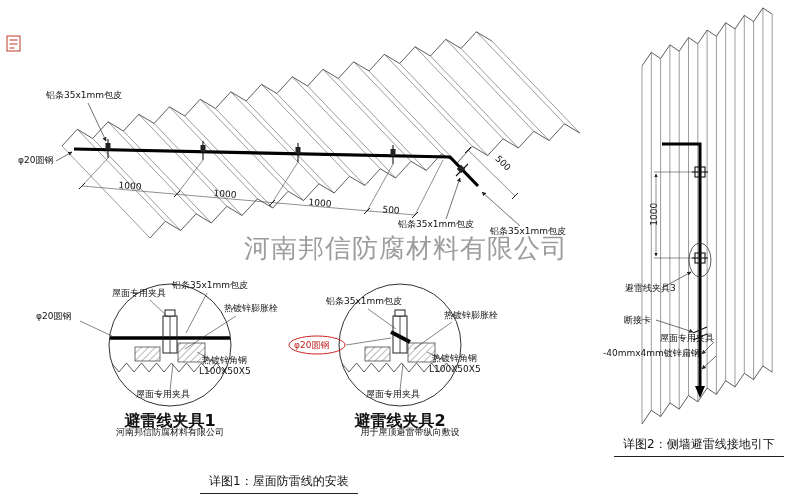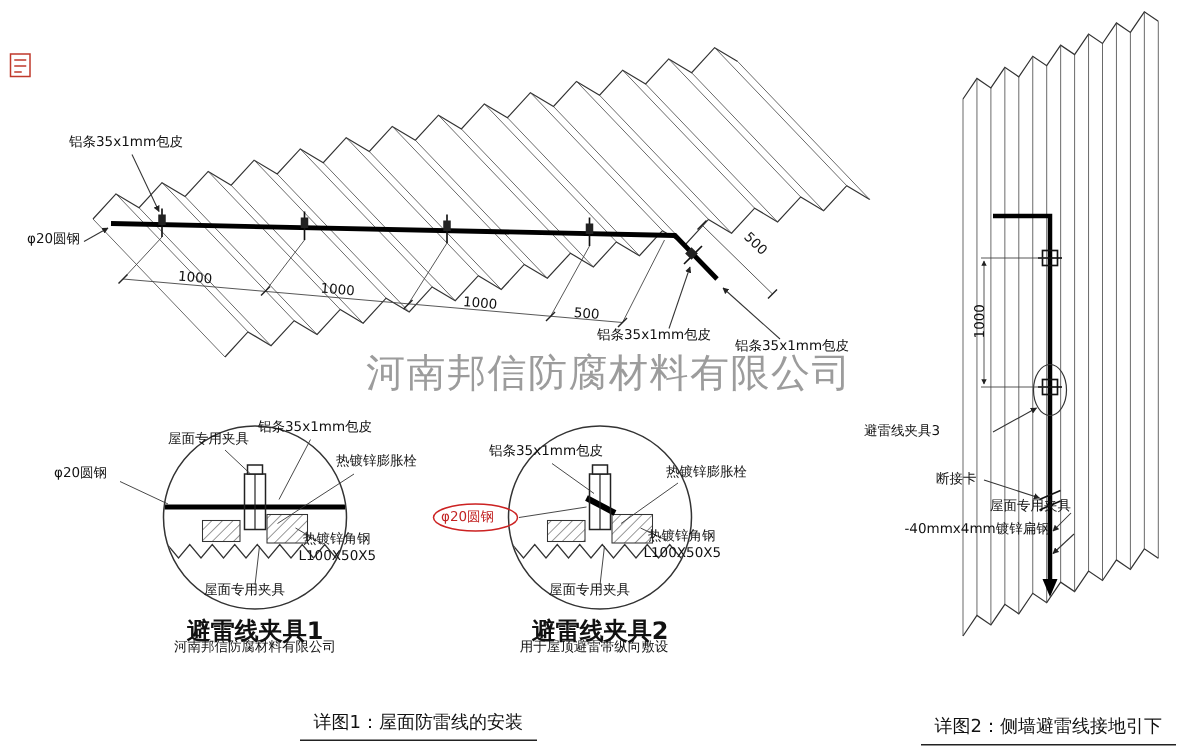--- a/index.html
+++ b/index.html
@@ -237,26 +237,26 @@
     <div class="lbl ctr dtitle" style="left:118px;top:412px;width:104px">避雷线夹具1</div>
     <div class="lbl ctr" style="left:88px;top:427px;width:164px">河南邦信防腐材料有限公司</div>
 
     <div class="lbl" style="left:326px;top:296px">铝条35x1mm包皮</div>
     <div class="lbl" style="left:444px;top:310px">热镀锌膨胀栓</div>
     <div class="lbl red" style="left:294px;top:340px">φ20圆钢</div>
     <div class="lbl" style="left:432px;top:353px">热镀锌角钢</div>
     <div class="lbl" style="left:429px;top:364px">L100X50X5</div>
     <div class="lbl" style="left:366px;top:389px">屋面专用夹具</div>
     <div class="lbl ctr dtitle" style="left:348px;top:412px;width:104px">避雷线夹具2</div>
-    <div class="lbl ctr" style="left:314px;top:427px;width:164px">用于屋顶避雷带纵向敷设</div>
-
-    <div class="lbl" style="left:576px;top:283px">避雷线夹具3</div>
+    <div class="lbl ctr" style="left:328px;top:427px;width:164px">用于屋顶避雷带纵向敷设</div>
+
+    <div class="lbl" style="left:625px;top:283px">避雷线夹具3</div>
     <div class="lbl" style="left:624px;top:315px">断接卡</div>
     <div class="lbl" style="left:660px;top:333px">屋面专用夹具</div>
     <div class="lbl" style="left:603px;top:348px">-40mmx4mm镀锌扁钢</div>
     <div class="lbl ctr rotN90" style="left:634px;top:209px;width:40px">1000</div>
 
     <div class="watermark">河南邦信防腐材料有限公司</div>
 
     <div class="caption" style="left:200px;top:473px">详图1：屋面防雷线的安装</div>
-    <div class="caption" style="left:614px;top:476px">详图2：侧墙避雷线接地引下</div>
+    <div class="caption" style="left:614px;top:436px">详图2：侧墙避雷线接地引下</div>
   </div>
 </div>
 
 </body></html>

